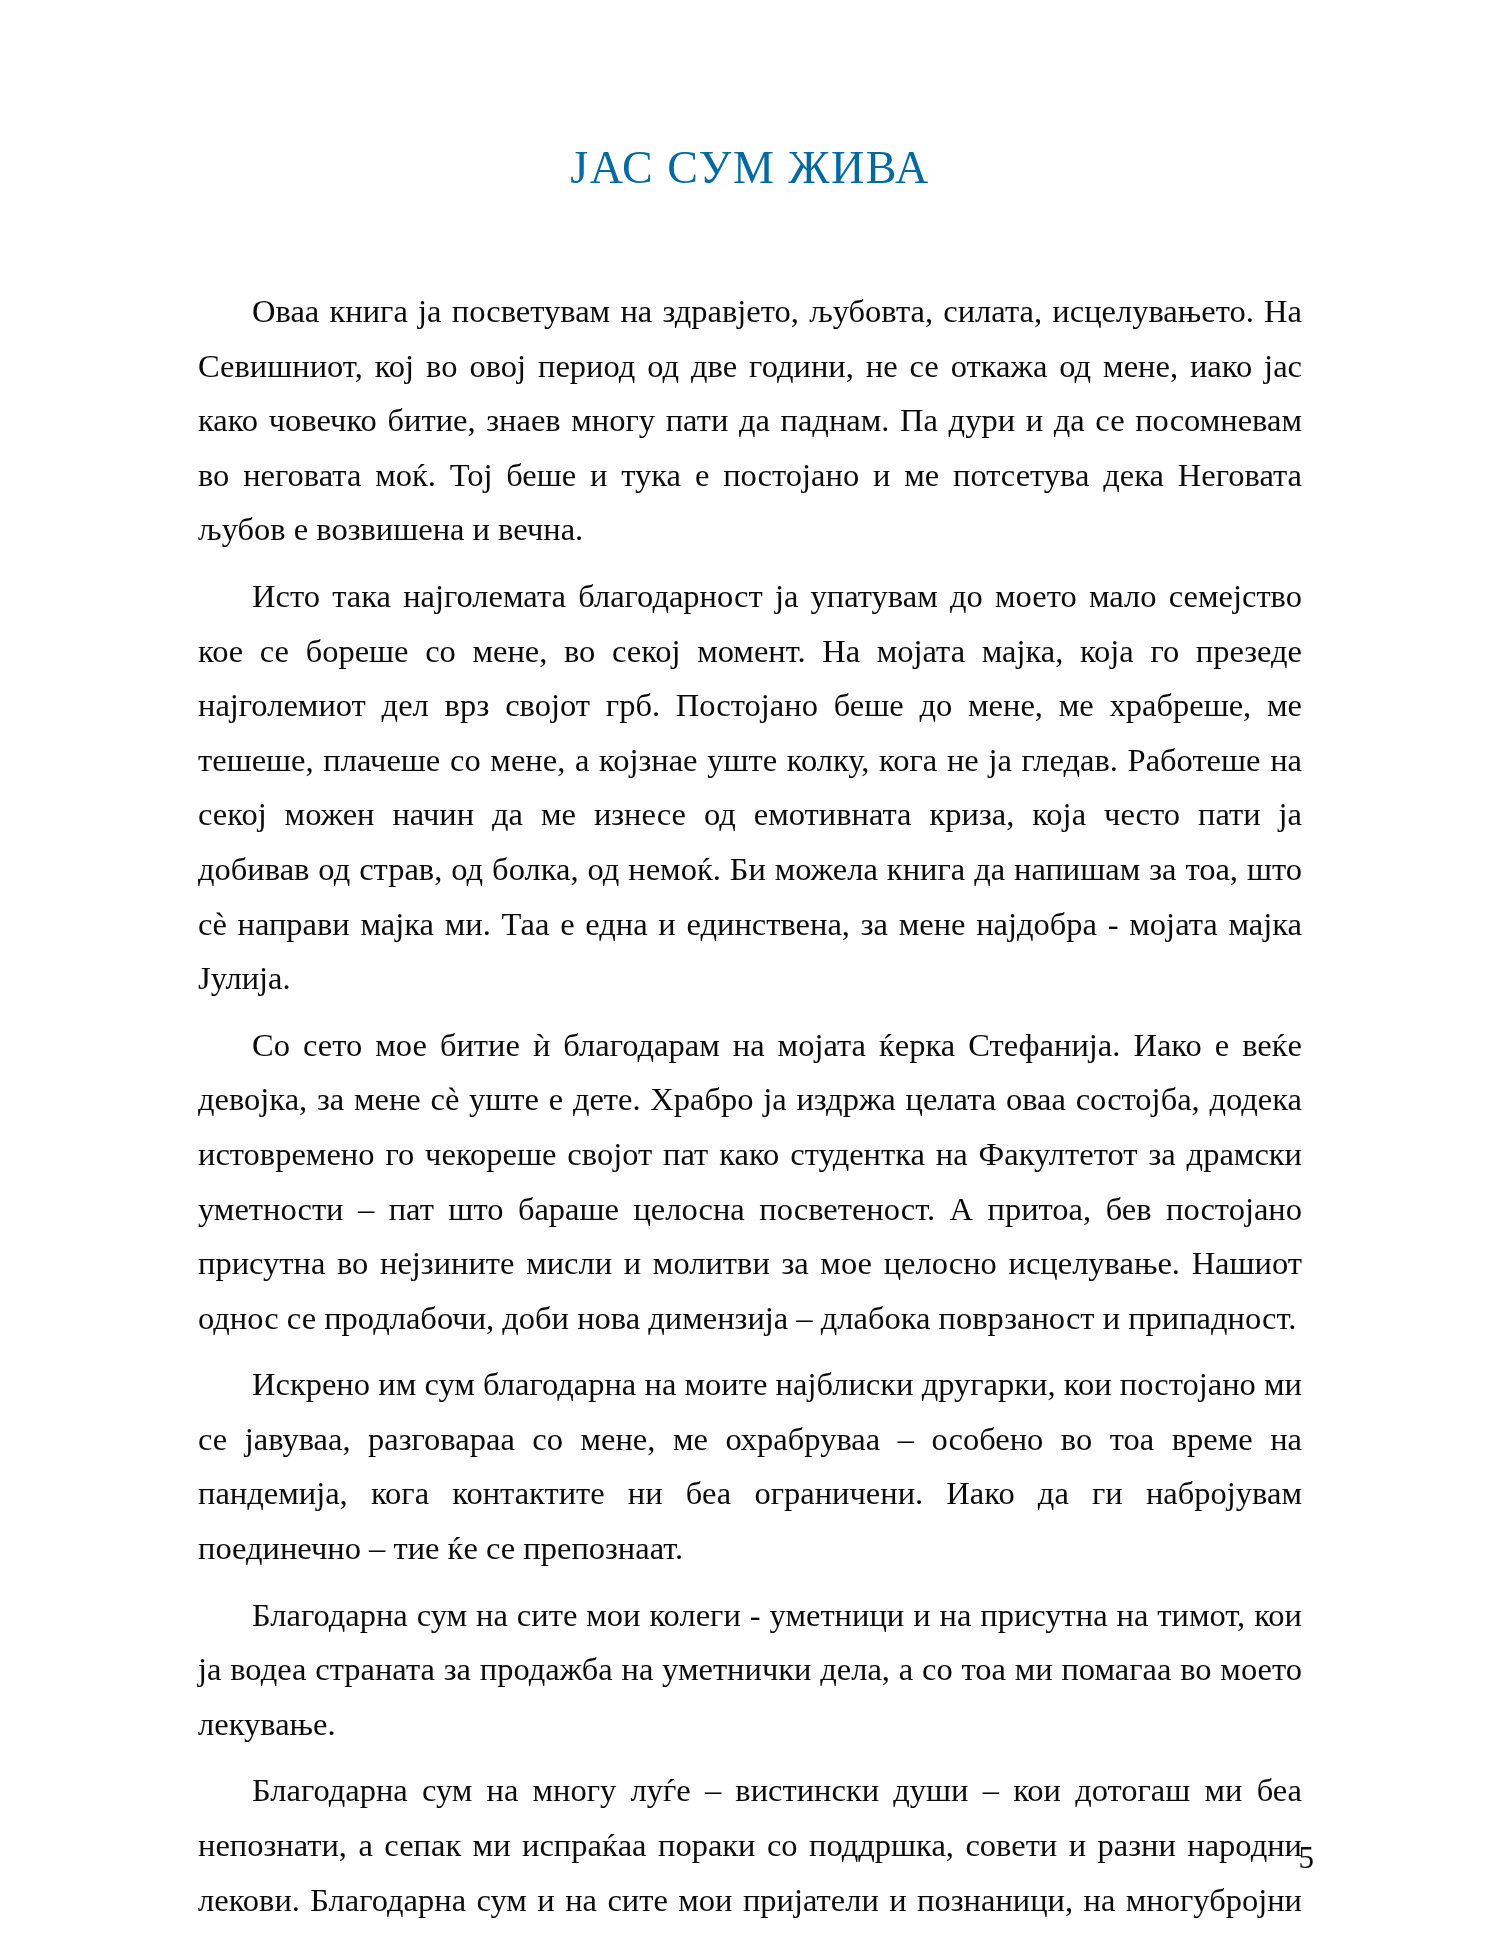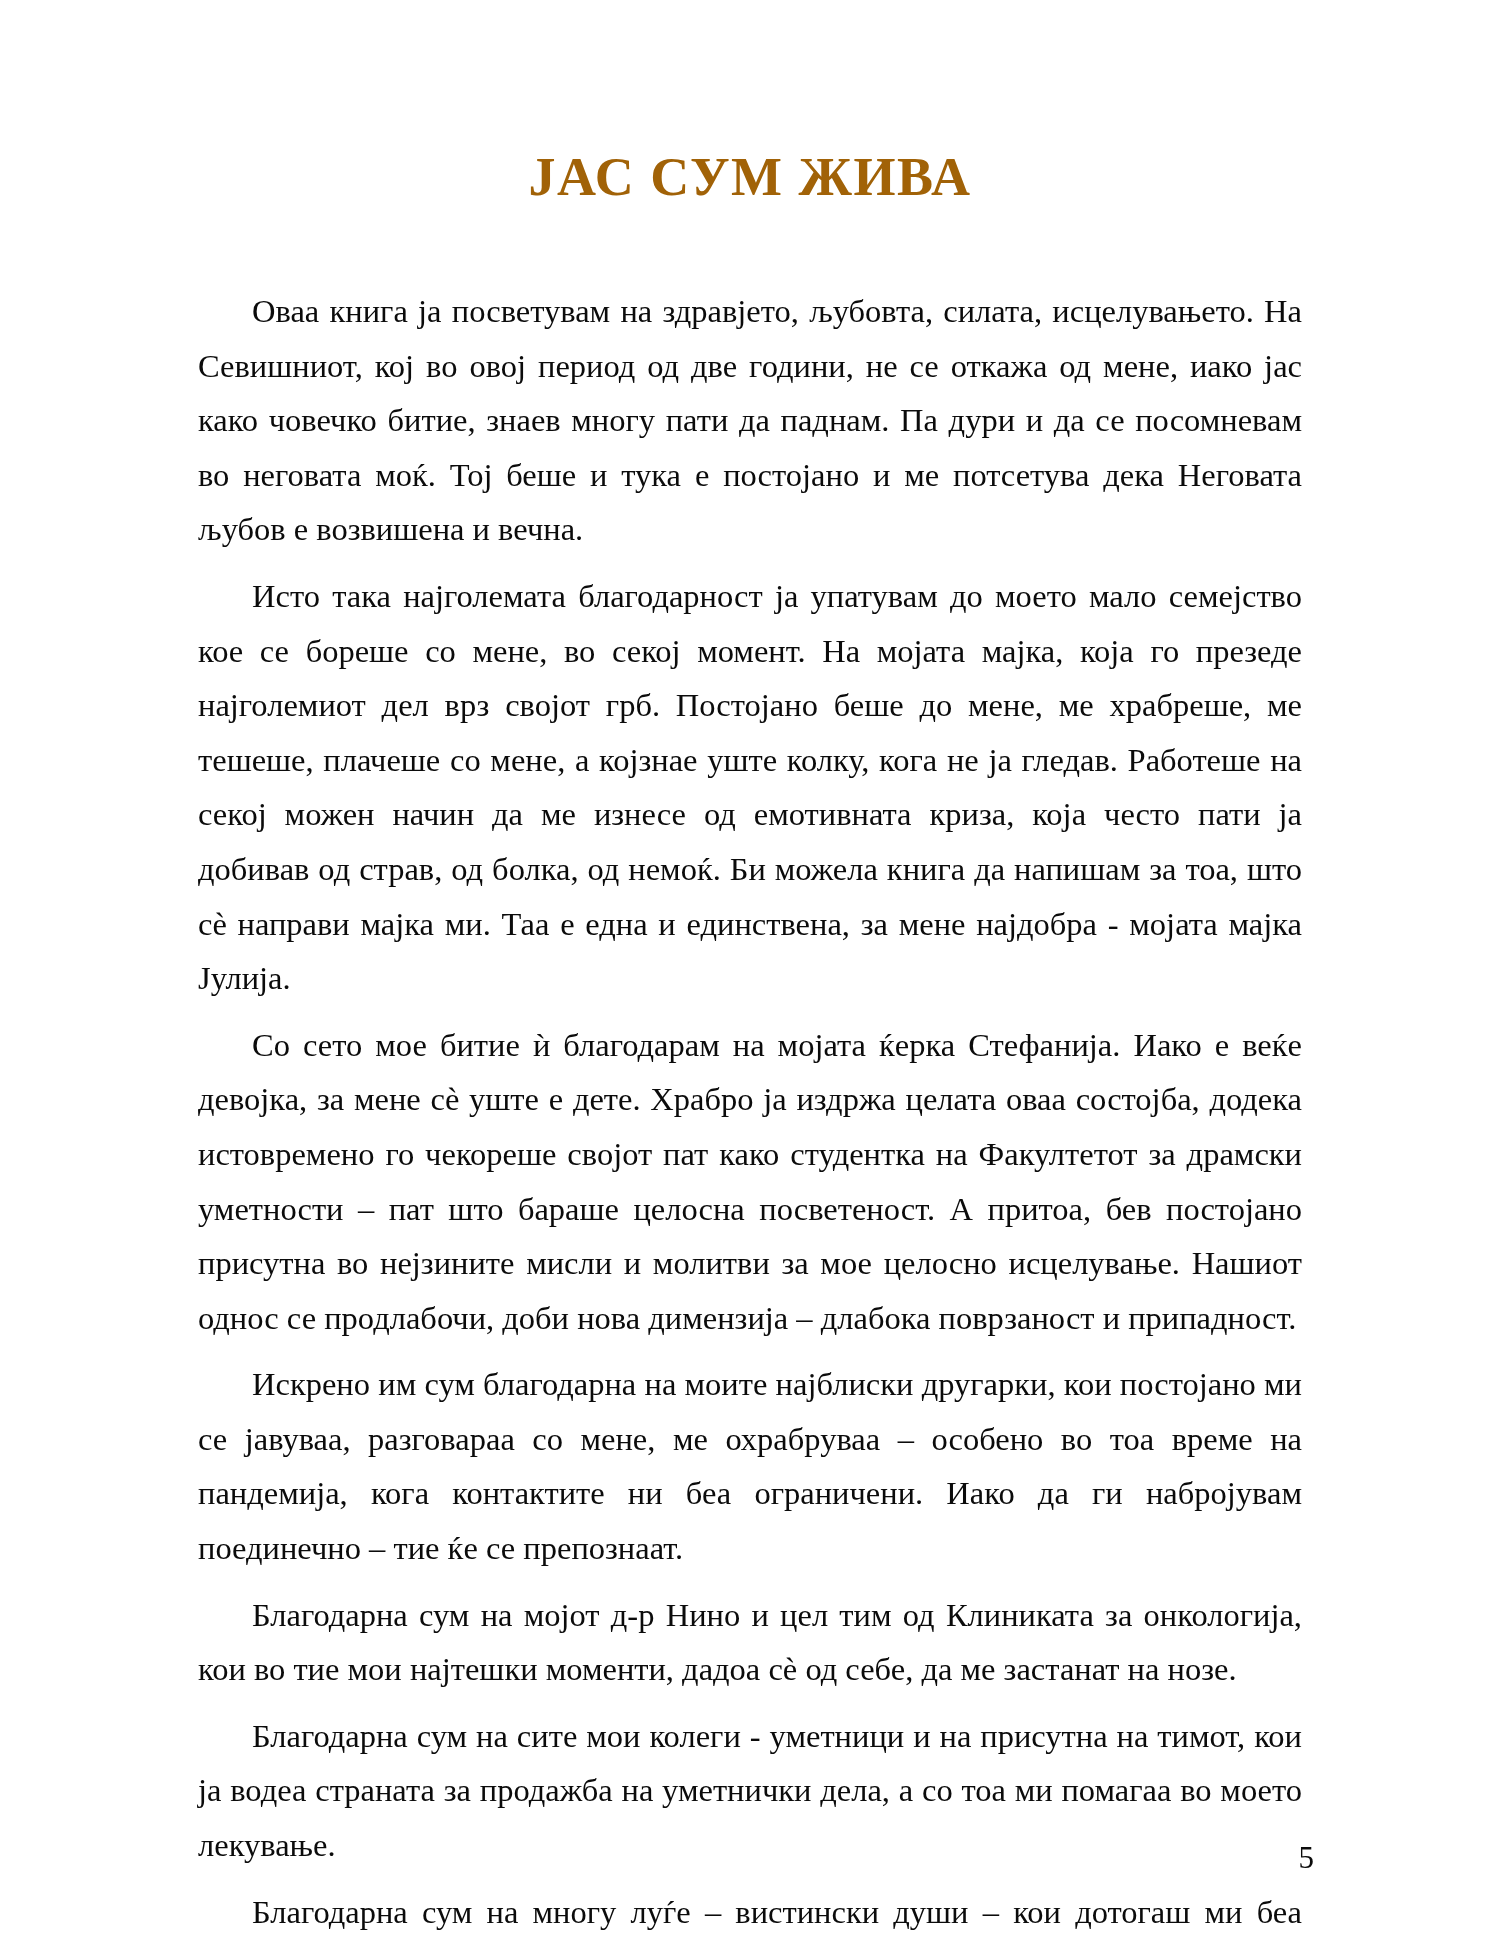--- a/index.html
+++ b/index.html
@@ -17,25 +17,25 @@
     font-family: "Liberation Serif", "DejaVu Serif", serif;
     color: #0b0b0b;
     overflow: hidden;
   }
   .page-title {
     position: absolute;
     top: 112px;
     left: 0;
     width: 1500px;
     text-align: center;
-    font-size: 54px;
-    font-weight: 700;
+    font-size: 46px;
+    font-weight: 400;
     letter-spacing: 1.5px;
     line-height: 1.1;
-    color: #a16207;
+    color: #0369a1;
   }
   .body-text {
     position: absolute;
     top: 272px;
     left: 186px;
     width: 1128px;
     font-size: 32.5px;
     line-height: 54.6px;
     text-align: justify;
     text-justify: inter-word;
@@ -65,20 +65,19 @@
 
 <div class="page">
 
   <h1 class="page-title">ЈАС СУМ ЖИВА</h1>
 
   <div class="body-text">
     <p>Оваа книга ја посветувам на здравјето, љубовта, силата, исцелувањето. На Севишниот, кој во овој период од две години, не се откажа од мене, иако јас како човечко битие, знаев многу пати да паднам. Па дури и да се посомневам во неговата моќ. Тој беше и тука е постојано и ме потсетува дека Неговата љубов е возвишена и вечна.</p>
     <p>Исто така најголемата благодарност ја упатувам до моето мало семејство кое се бореше со мене, во секој момент. На мојата мајка, која го презеде најголемиот дел врз својот грб. Постојано беше до мене, ме храбреше, ме тешеше, плачеше со мене, а којзнае уште колку, кога не ја гледав. Работеше на секој можен начин да ме изнесе од емотивната криза, која често пати ја добивав од страв, од болка, од немоќ. Би можела книга да напишам за тоа, што сѐ направи мајка ми. Таа е една и единствена, за мене најдобра - мојата мајка Јулија.</p>
     <p>Со сето мое битие ѝ благодарам на мојата ќерка Стефанија. Иако е веќе девојка, за мене сѐ уште е дете. Храбро ја издржа целата оваа состојба, додека истовремено го чекореше својот пат како студентка на Факултетот за драмски уметности – пат што бараше целосна посветеност. А притоа, бев постојано присутна во нејзините мисли и молитви за мое целосно исцелување. Нашиот однос се продлабочи, доби нова димензија – длабока поврзаност и припадност.</p>
     <p>Искрено им сум благодарна на моите најблиски другарки, кои постојано ми се јавуваа, разговараа со мене, ме охрабруваа – особено во тоа време на пандемија, кога контактите ни беа ограничени. Иако да ги набројувам поединечно – тие ќе се препознаат.</p>
-    <p>Благодарна сум на мојот д-р Нино и цел тим од Клиниката за онкологија, кои во тие мои најтешки моменти, дадоа сѐ од себе, да ме застанат на нозе.</p>
     <p>Благодарна сум на сите мои колеги - уметници и на присутна на тимот, кои ја водеа страната за продажба на уметнички дела, а со тоа ми помагаа во моето лекување.</p>
     <p>Благодарна сум на многу луѓе – вистински души – кои дотогаш ми беа непознати, а сепак ми испраќаа пораки со поддршка, совети и разни народни лекови. Благодарна сум и на сите мои пријатели и познаници, на многубројни знајни и незнајни, кои беа тука да ме</p>
   </div>
 
   <div class="page-number">5</div>
 
 </div>
 
 </body></html>

